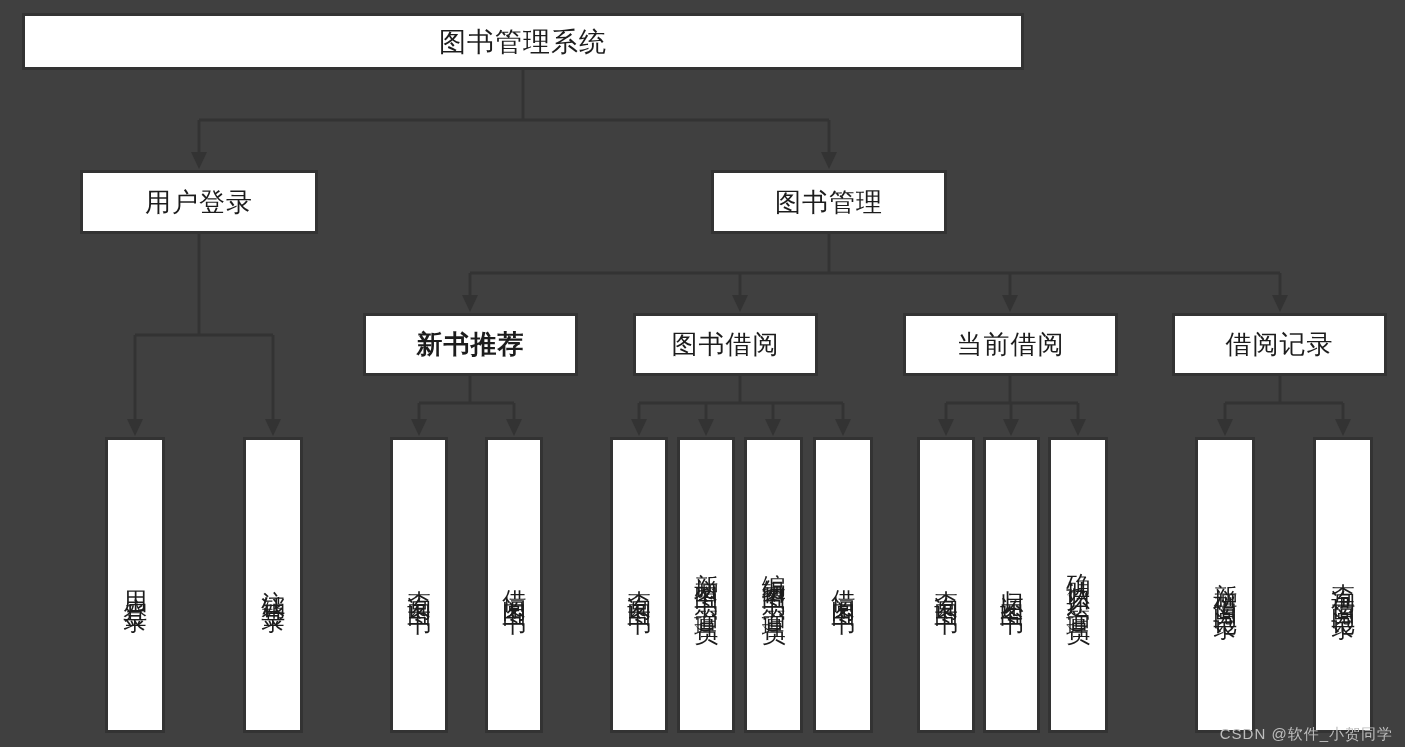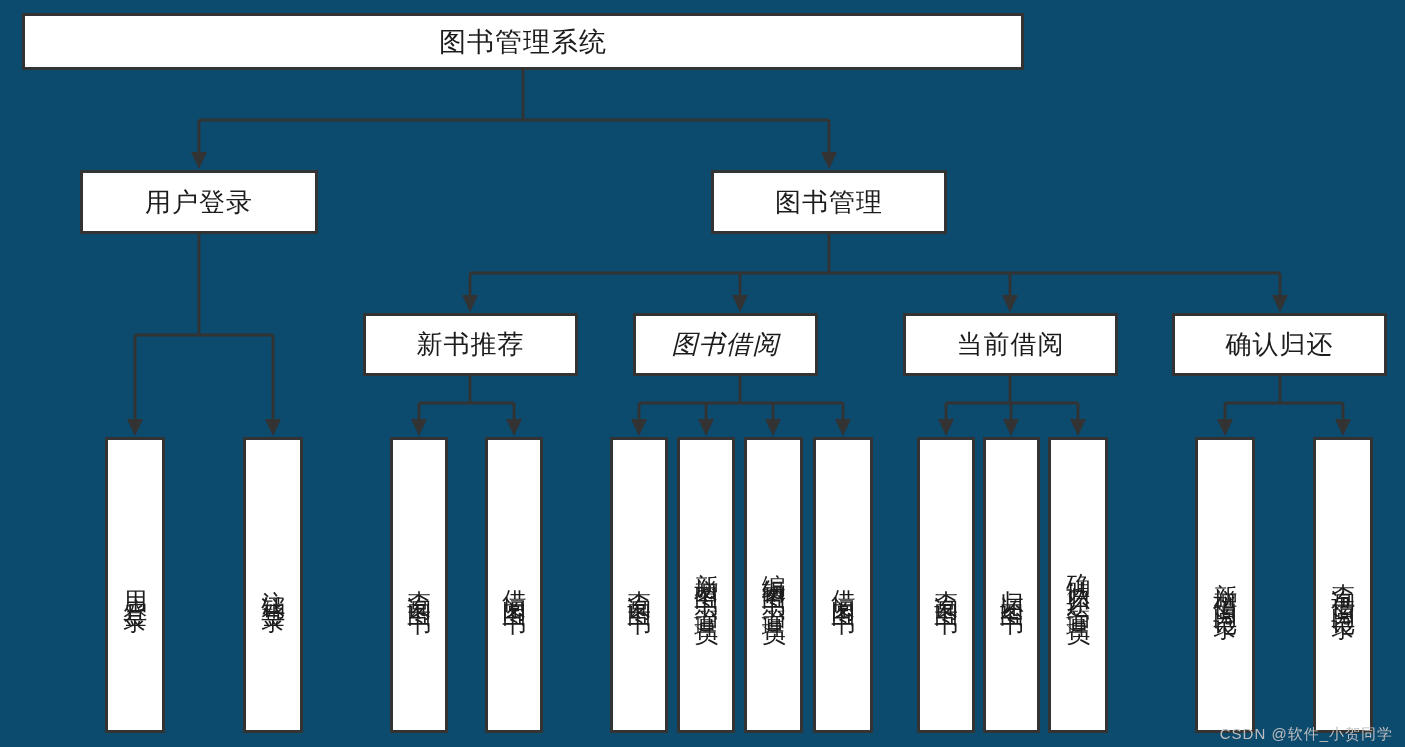--- a/index.html
+++ b/index.html
@@ -1,20 +1,20 @@
 <!DOCTYPE html>
 <html><head>
 <meta charset="utf-8">
 <style>
   html, body { margin: 0; padding: 0; background: #ffffff; }
   .stage {
     position: relative;
     width: 1405px;
     height: 747px;
-    background: #0c4a6e;
+    background: #404040;
     font-family: "Liberation Sans", sans-serif;
     overflow: hidden;
   }
   .wires { position: absolute; left: 0; top: 0; width: 1405px; height: 747px; }
   .wires path { stroke: #333333; stroke-width: 2.8; fill: none; }
   .wires polygon { fill: #333333; stroke: none; }
   .node {
     position: absolute;
     box-sizing: border-box;
     background: #ffffff;
@@ -96,31 +96,31 @@
     <span>图书管理系统</span>
   </div>
 
   <div class="node lvl-box" style="left:80px; top:170px; width:238px; height:64px;">
     <span>用户登录</span>
   </div>
   <div class="node lvl-box" style="left:711px; top:170px; width:236px; height:64px;align-items:center;">
     <span>图书管理</span>
   </div>
 
-  <div class="node lvl-box" style="left:363px; top:313px; width:215px; height:63px;">
+  <div class="node lvl-box" style="left:363px; top:313px; width:215px; height:63px;font-weight:bold;">
     <span>新书推荐</span>
   </div>
-  <div class="node lvl-box" style="left:633px; top:313px; width:185px; height:63px;font-style:italic;">
+  <div class="node lvl-box" style="left:633px; top:313px; width:185px; height:63px;">
     <span>图书借阅</span>
   </div>
   <div class="node lvl-box" style="left:903px; top:313px; width:215px; height:63px;">
     <span>当前借阅</span>
   </div>
   <div class="node lvl-box" style="left:1172px; top:313px; width:215px; height:63px;">
-    <span>确认归还</span>
+    <span>借阅记录</span>
   </div>
 
   <div class="node leaf-box" style="left:105px; top:437px; width:60px; height:296px;">
     <span class="vtext">用户登录</span>
   </div>
   <div class="node leaf-box" style="left:243px; top:437px; width:60px; height:296px;">
     <span class="vtext">注销登录</span>
   </div>
 
   <div class="node leaf-box" style="left:390px; top:437px; width:58px; height:296px;">

